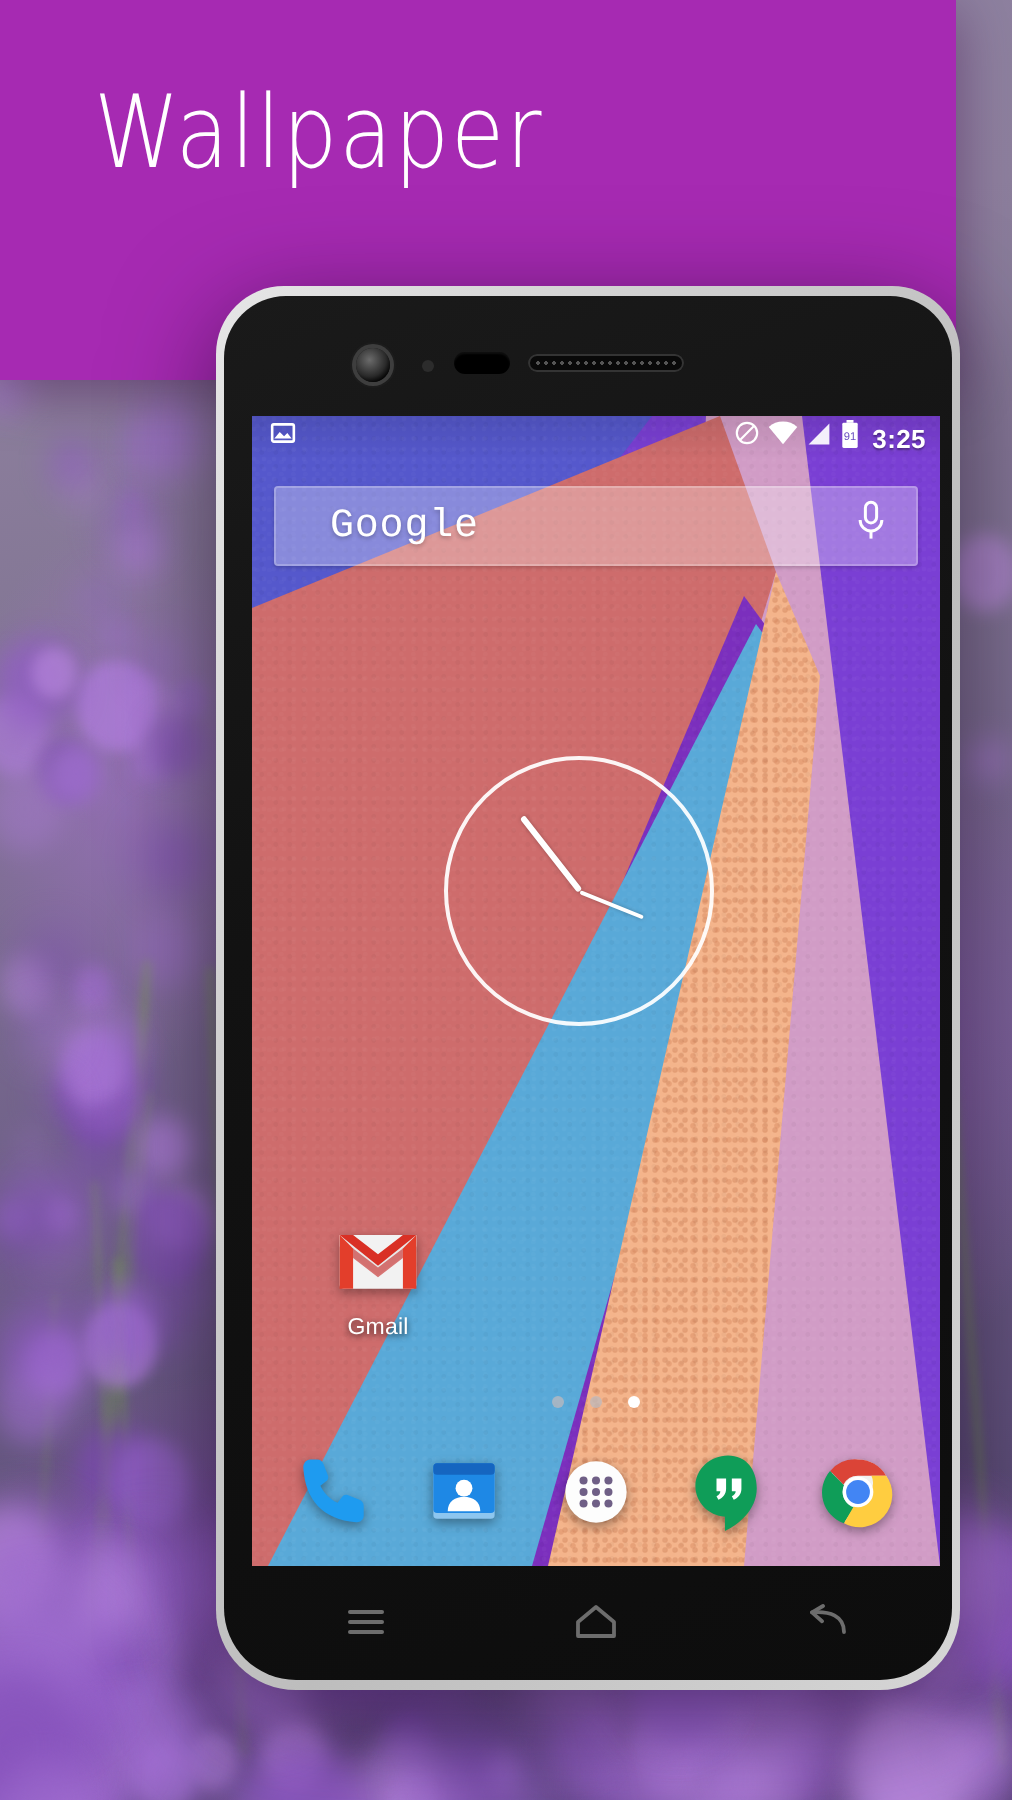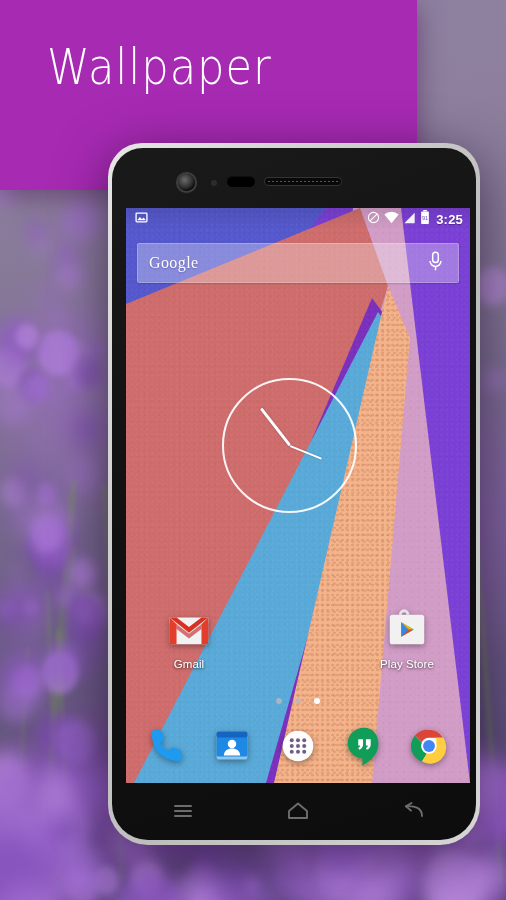--- a/index.html
+++ b/index.html
@@ -20,21 +20,21 @@
       radial-gradient(ellipse 230px 170px at 400px 830px, rgba(140,75,190,.6), transparent 72%),
       linear-gradient(170deg,#8e82a0 0%,#8d7f9c 18%,#7e7290 40%,#6f5f86 62%,#5d4f76 82%,#4b3e63 100%);
     filter:saturate(1.05);
   }
   
   .blob { position:absolute; border-radius:50%; filter:blur(7px); }
   .stem { position:absolute; filter:blur(2.2px); border-radius:3px; }
 
   
   #header-band {
-    position:absolute; left:0; top:0; width:417px; height:190px;
+    position:absolute; left:0; top:0; width:478px; height:190px;
     background:#a62ab2;
     box-shadow:0 6px 26px rgba(60,5,70,.45);
     z-index:5;
   }
   #app-title {
     position:absolute; left:47px; top:41px;
     font-family:"DejaVu Sans", sans-serif;
     font-size:45px; font-weight:300; letter-spacing:1px;
     color:#ffffff; line-height:1;
     transform:scaleY(1.12) scaleX(.96); transform-origin:left top;
@@ -120,22 +120,22 @@
   
   #search-widget {
     position:absolute; left:11px; top:35px; width:322px; height:40px; z-index:18;
     background:rgba(255,255,255,.30);
     border:1px solid rgba(255,255,255,.22);
     border-radius:2px;
     display:flex; align-items:center;
     box-shadow:0 1px 2px rgba(0,0,0,.18);
   }
   #search-label {
-    margin-left:11px; color:#ffffff; font-size:16px;
-    font-family:Liberation Serif, serif; letter-spacing:.4px;
+    margin-left:27px; color:#ffffff; font-size:20px;
+    font-family:Liberation Mono, monospace; letter-spacing:.4px;
     text-shadow:0 1px 2px rgba(0,0,0,.25);
   }
   #mic-icon { margin-left:auto; margin-right:15px; }
 
   
   #clock-widget {
     position:absolute; left:96px; top:170px; width:135px; height:135px; z-index:16;
   }
   #clock-dial {
     position:absolute; inset:0; border:2.5px solid rgba(255,255,255,.93);
@@ -510,33 +510,20 @@
             <path d="M4 12l20 15L44 12v6L24 33 4 18z" fill="#e8e8e8"></path>
             <path d="M4 12h7l13 10 13-10h7l-20 16z" fill="#d93025"></path>
             <path d="M4 12v28h7V19z" fill="#e33e2b"></path>
             <path d="M44 12v28h-7V19z" fill="#e33e2b"></path>
             <path d="M11 19l13 10 13-10v5L24 34 11 24z" fill="#c5221f" opacity=".6"></path>
           </svg>
         </div>
         <div class="app-label">Gmail</div>
       </div>
 
-      <div class="app-icon-cell" style="left:243px;top:398px;">
-        <div class="app-glyph">
-          <svg width="46" height="46" viewBox="0 0 48 48">
-            <path d="M17 9a4 4 0 0 1 8 0" fill="none" stroke="#e4e4e4" stroke-width="3"></path>
-            <rect x="6" y="9" width="36" height="31" rx="3" fill="#f1f1f1"></rect>
-            <path d="M18 17l13 7.5L18 32z" fill="#0f9d58"></path>
-            <path d="M18 17l7.5 7.5L18 32z" fill="#4285f4" opacity=".85"></path>
-            <path d="M25.5 24.5L31 24.5 18 32z" fill="#ea4335" opacity=".9"></path>
-            <path d="M25.5 24.5L31 24.5 18 17z" fill="#fbbc04" opacity=".9"></path>
-          </svg>
-        </div>
-        <div class="app-label">Play Store</div>
-      </div>
 
       <div id="page-dots">
           <span class="pdot"></span>
           <span class="pdot"></span>
           <span class="pdot active"></span>
         </div>
 
       <div id="dock">
         <div class="dock-item">
           <svg width="46" height="46" viewBox="0 0 48 48">

